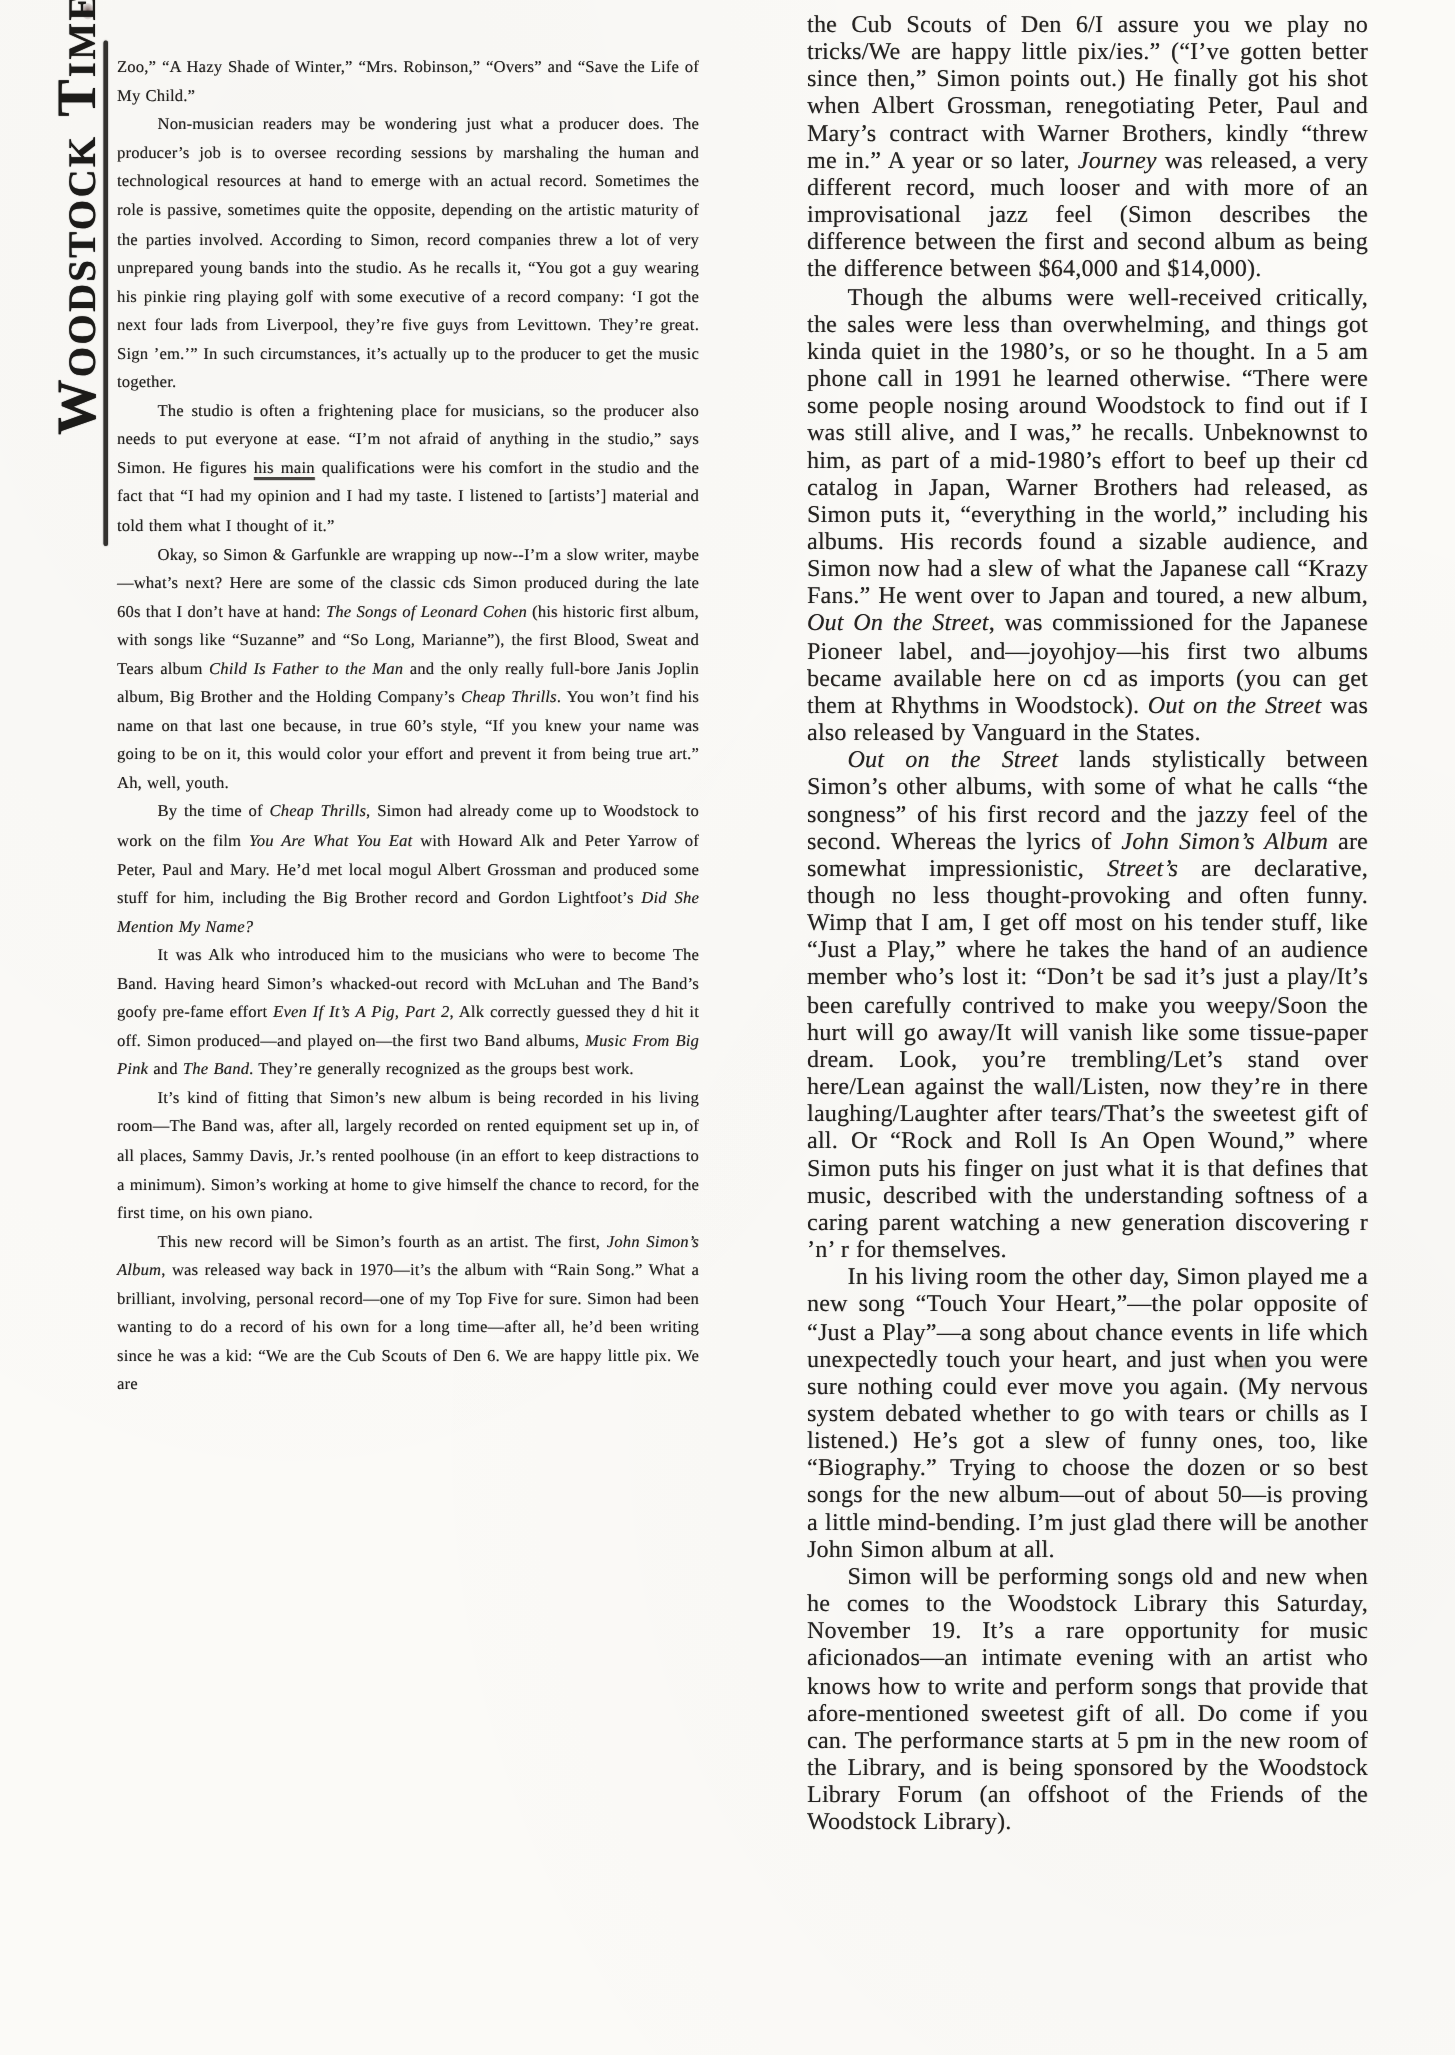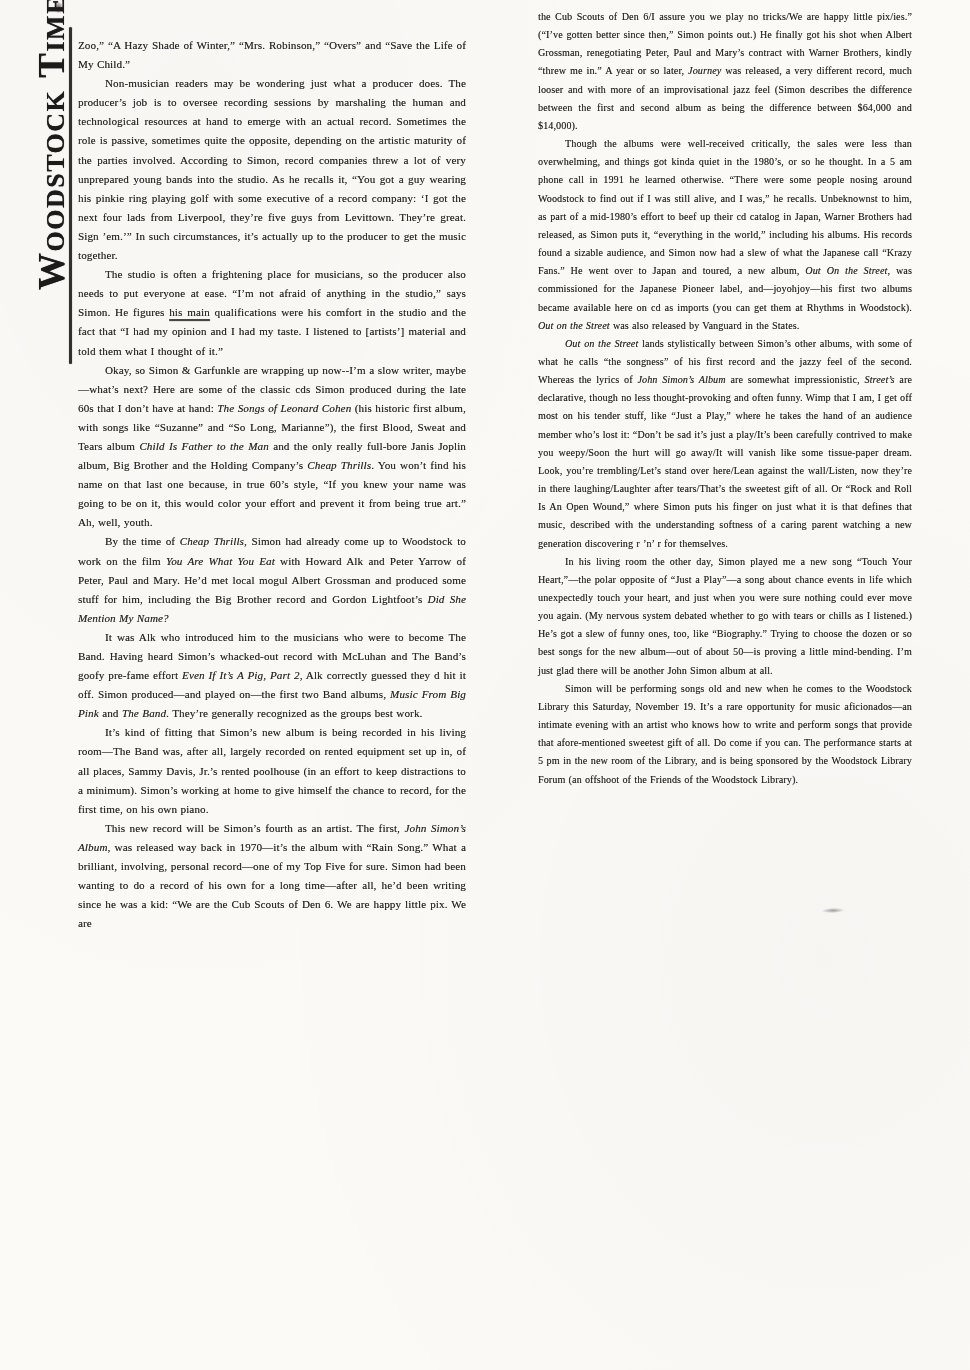--- a/index.html
+++ b/index.html
@@ -48,21 +48,21 @@
     text-shadow:0.2px 0.2px 0.55px rgba(45,42,40,0.55);
     letter-spacing:0.15px;
     word-spacing:0.5px;
   }
   .col-left{
     left:78px; top:36px; width:388px;
     font-size:11px; line-height:19.1px;
   }
   .col-right{
     left:538px; top:8px; width:374px;
-    font-size:10px; line-height:18.15px;
+    font-size:16px; line-height:18.15px;
   }
   .col p{margin:0;}
   .col p.indent{text-indent:27px;}
   .it{font-style:italic;}
   .ul{text-decoration:underline;text-underline-offset:3px;text-decoration-thickness:1.5px;text-decoration-color:#4a4743;}
   
   .smudge-dash{
     position:absolute;
     left:822px; top:908px;
     width:22px; height:5px;

